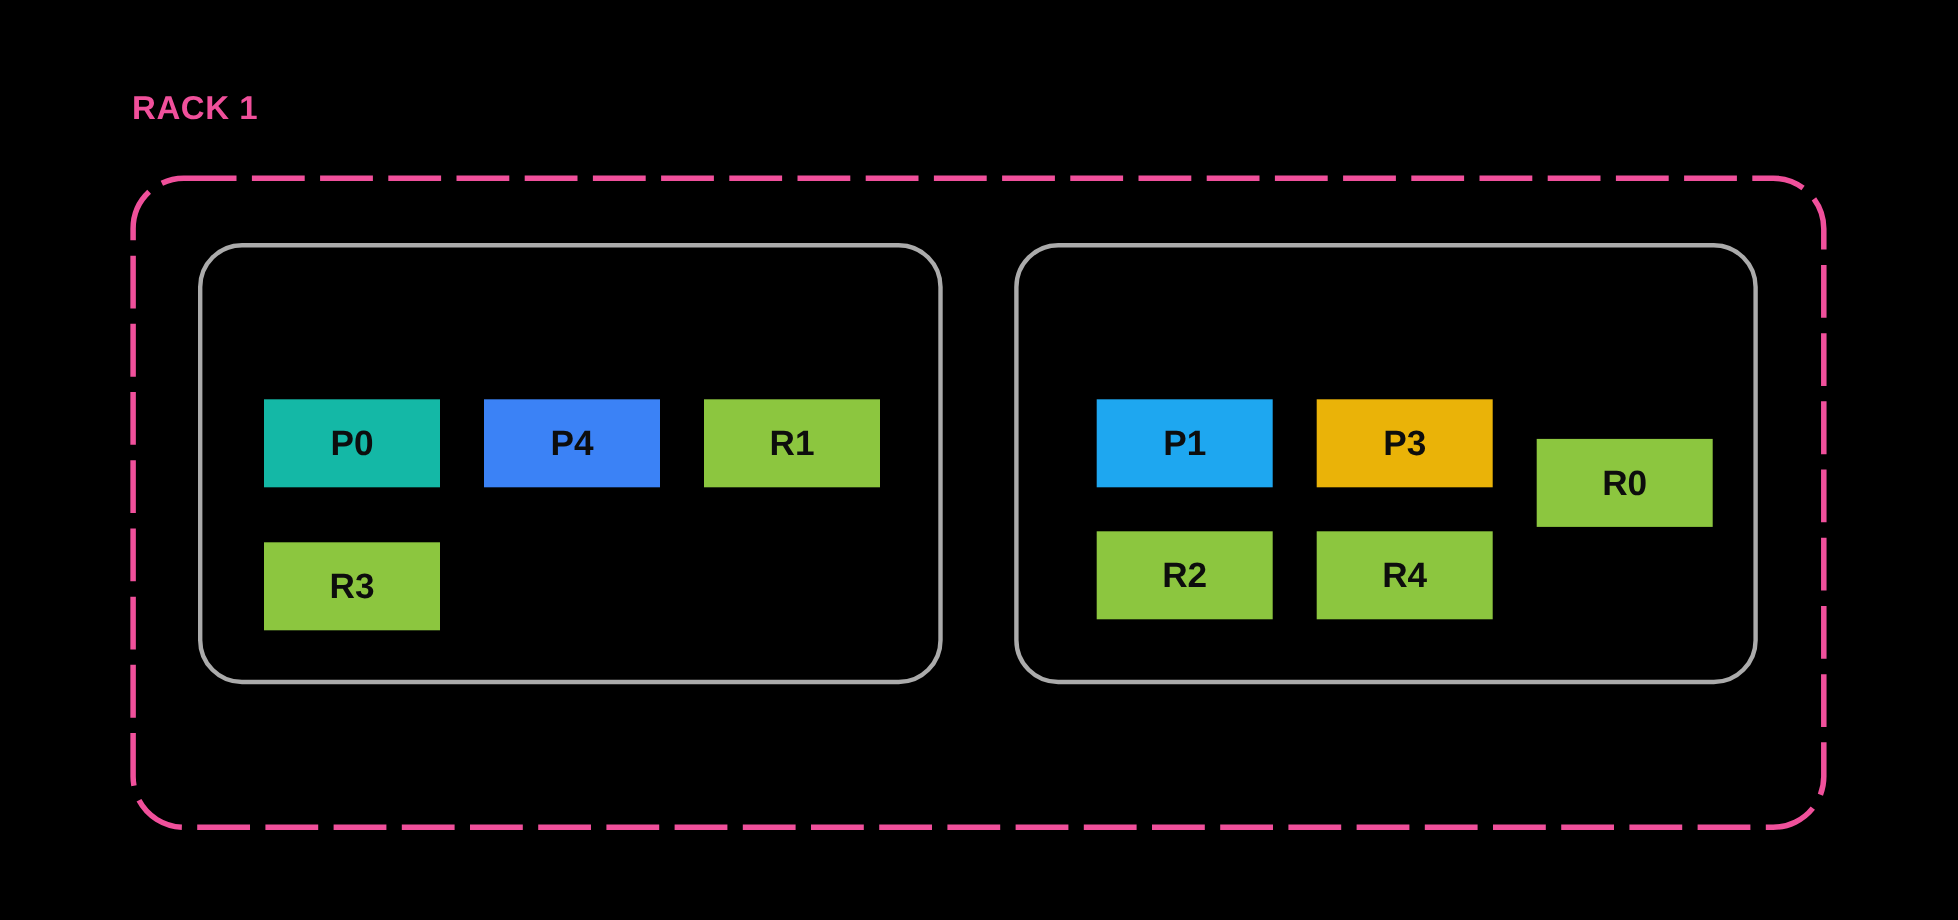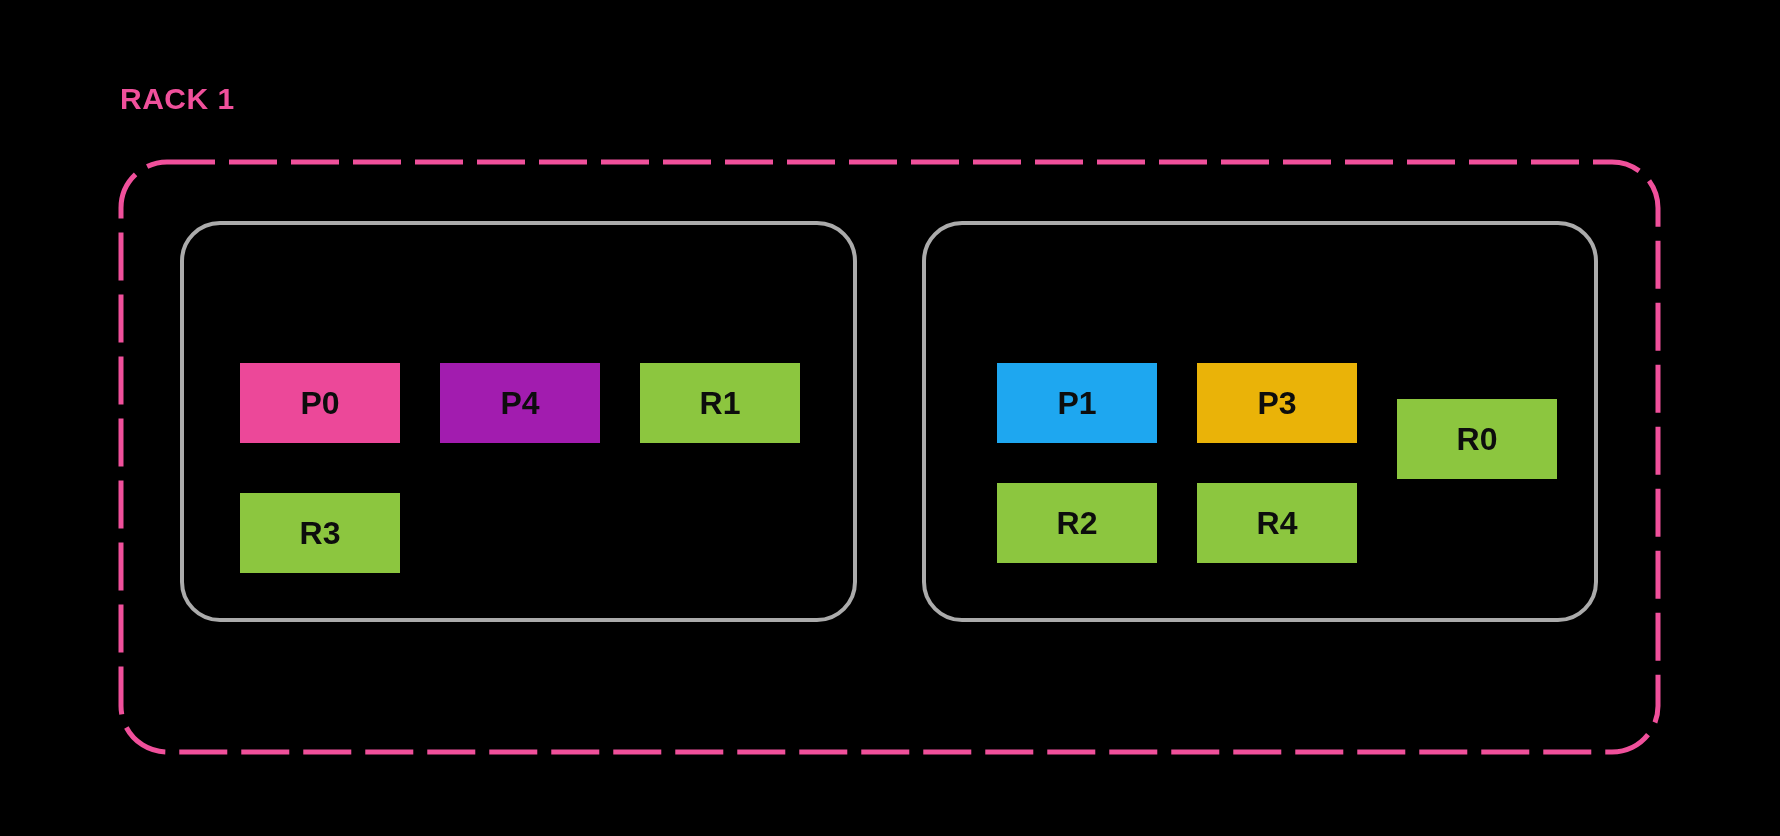--- a/index.html
+++ b/index.html
@@ -53,22 +53,22 @@
 <div class="canvas">
 
   <div class="rack-label">RACK 1</div>
 
   <svg class="rack-outline" viewBox="0 0 1780 836" xmlns="http://www.w3.org/2000/svg">
     <rect x="121" y="162" width="1537" height="590" rx="46"></rect>
   </svg>
 
   <div class="node-box left">
     <div class="block-grid">
-      <div class="block" style="background: #ec4899;">P0</div>
-      <div class="block" style="background: #a21caf;">P4</div>
+      <div class="block" style="background: #14b8a6;">P0</div>
+      <div class="block" style="background: #3b82f6;">P4</div>
       <div class="block" style="background: rgb(140, 198, 63);">R1</div>
       <div class="block" style="background: rgb(140, 198, 63); margin-top: 10px;">R3</div>
     </div>
   </div>
 
   <div class="node-box right">
     <div class="block-grid">
       <div class="block" style="background: rgb(30, 167, 240);">P1</div>
       <div class="block" style="background: #eab308;">P3</div>
       <div class="block" style="background: rgb(140, 198, 63); margin-top: 36px;">R0</div>

